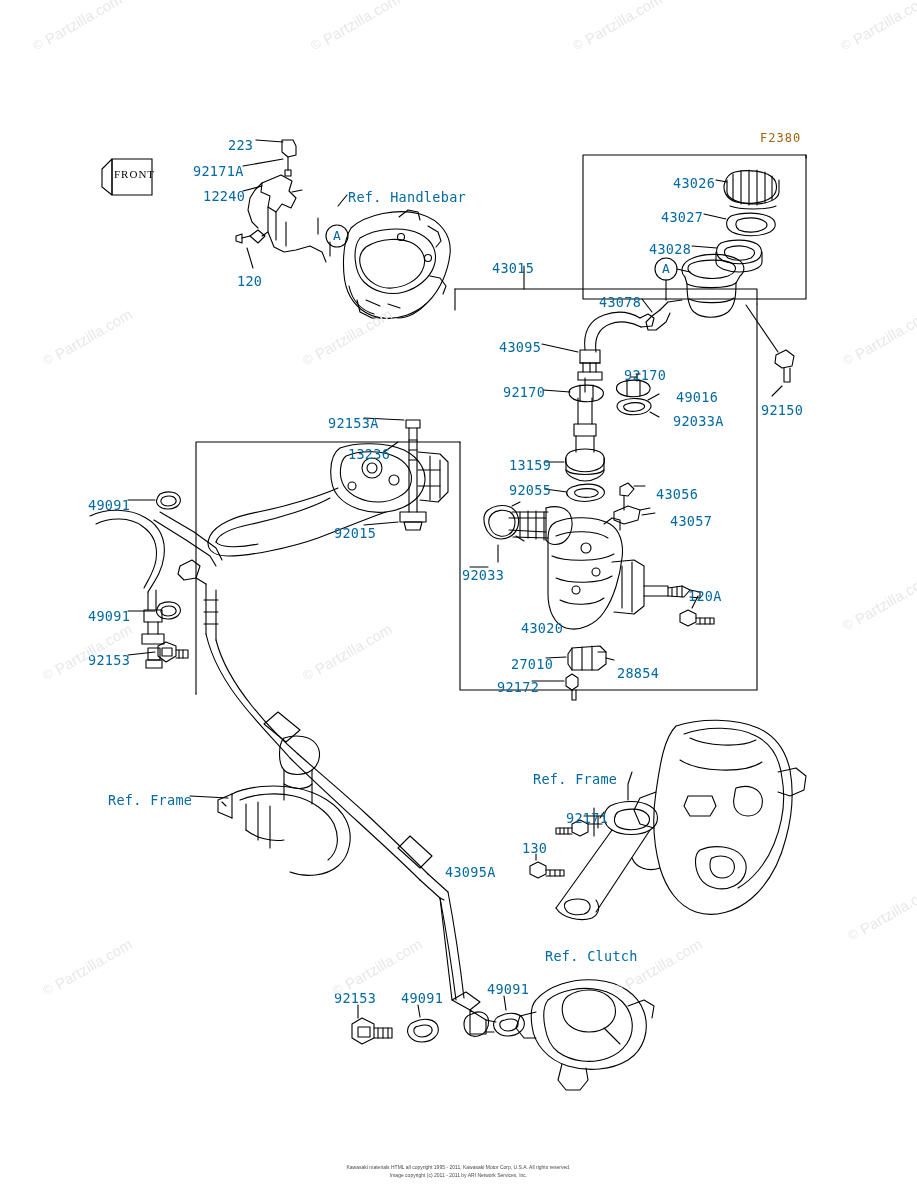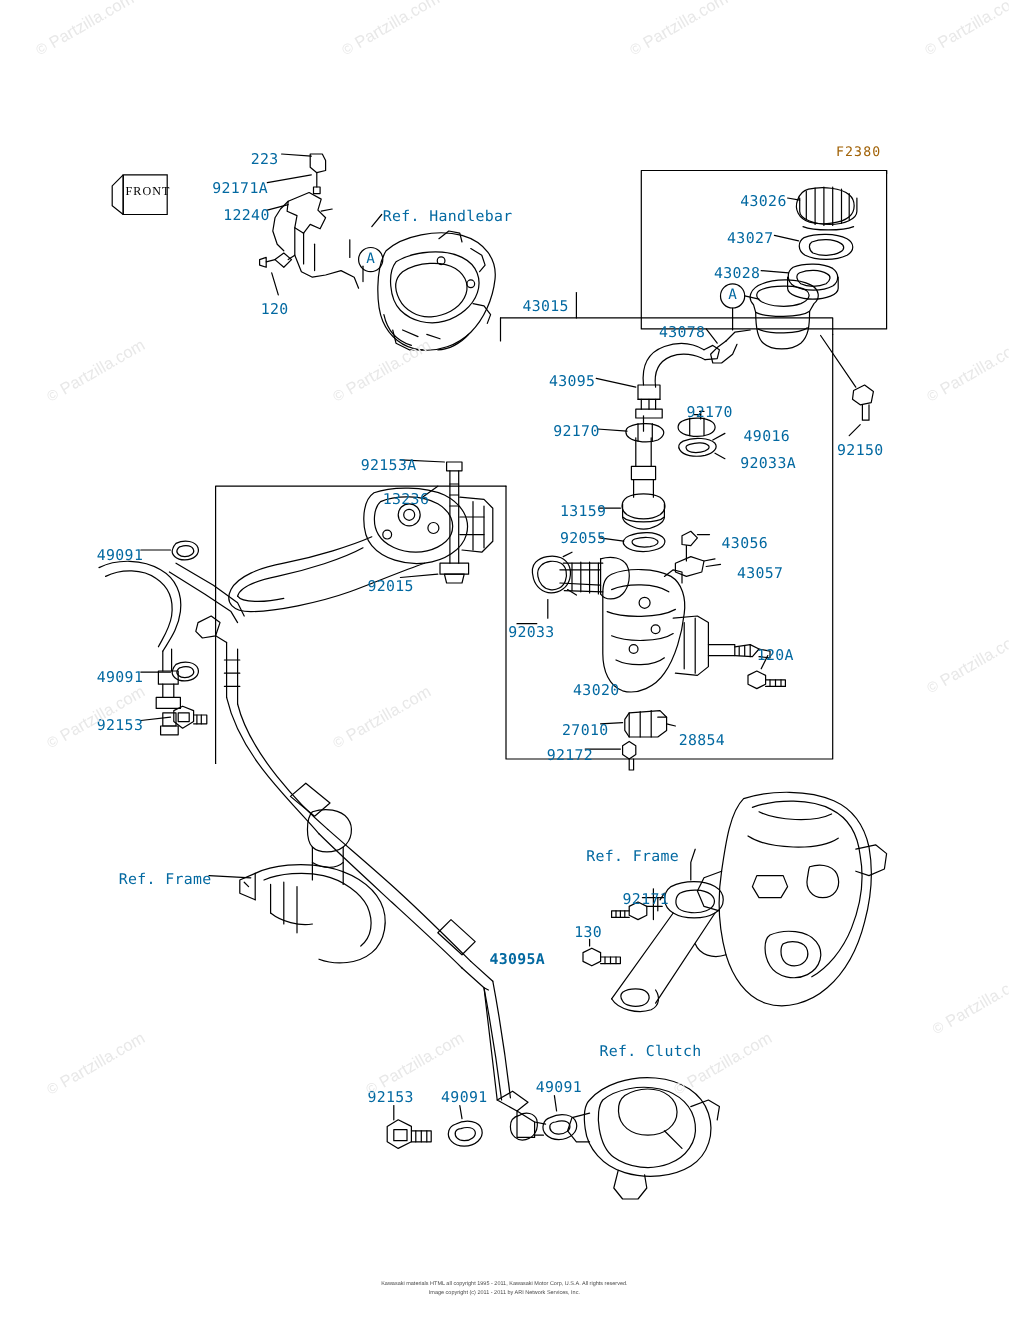--- a/index.html
+++ b/index.html
@@ -466,21 +466,21 @@
       <div class="label" style="left: 333px; top: 228px; font-size: 13px;">A</div>
       <div class="label" style="left: 662px; top: 261px; font-size: 13px;">A</div>
     </div>
 
   <div id="callouts">
       <div class="label" style="left: 228px; top: 137px;">223</div>
       <div class="label" style="left: 193px; top: 163px;">92171A</div>
       <div class="label" style="left: 203px; top: 188px;">12240</div>
       <div class="label" style="left: 237px; top: 273px;">120</div>
       <div class="label" style="left: 348px; top: 189px;">Ref. Handlebar</div>
-      <div class="label" style="left: 475px; top: 260px; margin-top: 11px;">43015</div>
+      <div class="label" style="left: 492px; top: 260px;">43015</div>
       <div class="label" style="left: 673px; top: 175px;">43026</div>
       <div class="label" style="left: 661px; top: 209px;">43027</div>
       <div class="label" style="left: 649px; top: 241px;">43028</div>
       <div class="label" style="left: 599px; top: 294px;">43078</div>
       <div class="label" style="left: 499px; top: 339px;">43095</div>
       <div class="label" style="left: 624px; top: 367px;">92170</div>
       <div class="label" style="left: 503px; top: 384px;">92170</div>
       <div class="label" style="left: 676px; top: 389px;">49016</div>
       <div class="label" style="left: 673px; top: 413px;">92033A</div>
       <div class="label" style="left: 761px; top: 402px;">92150</div>
@@ -497,21 +497,21 @@
       <div class="label" style="left: 511px; top: 656px;">27010</div>
       <div class="label" style="left: 617px; top: 665px;">28854</div>
       <div class="label" style="left: 497px; top: 679px;">92172</div>
       <div class="label" style="left: 88px; top: 497px;">49091</div>
       <div class="label" style="left: 88px; top: 608px;">49091</div>
       <div class="label" style="left: 88px; top: 652px;">92153</div>
       <div class="label" style="left: 108px; top: 792px;">Ref. Frame</div>
       <div class="label" style="left: 533px; top: 771px;">Ref. Frame</div>
       <div class="label" style="left: 566px; top: 810px;">92171</div>
       <div class="label" style="left: 522px; top: 840px;">130</div>
-      <div class="label" style="left: 445px; top: 864px; font-weight: bold;">43095A</div>
+      <div class="label" style="left: 445px; top: 864px;">43095A</div>
       <div class="label" style="left: 545px; top: 948px;">Ref. Clutch</div>
       <div class="label" style="left: 334px; top: 990px;">92153</div>
       <div class="label" style="left: 401px; top: 990px;">49091</div>
       <div class="label" style="left: 487px; top: 981px;">49091</div>
     </div>
 
   <div id="watermarks">
       <div class="wm" style="left: 30px; top: 40px;"><span class="c">©</span> Partzilla.com</div>
       <div class="wm" style="left: 308px; top: 40px;"><span class="c">©</span> Partzilla.com</div>
       <div class="wm" style="left: 570px; top: 40px;"><span class="c">©</span> Partzilla.com</div>

